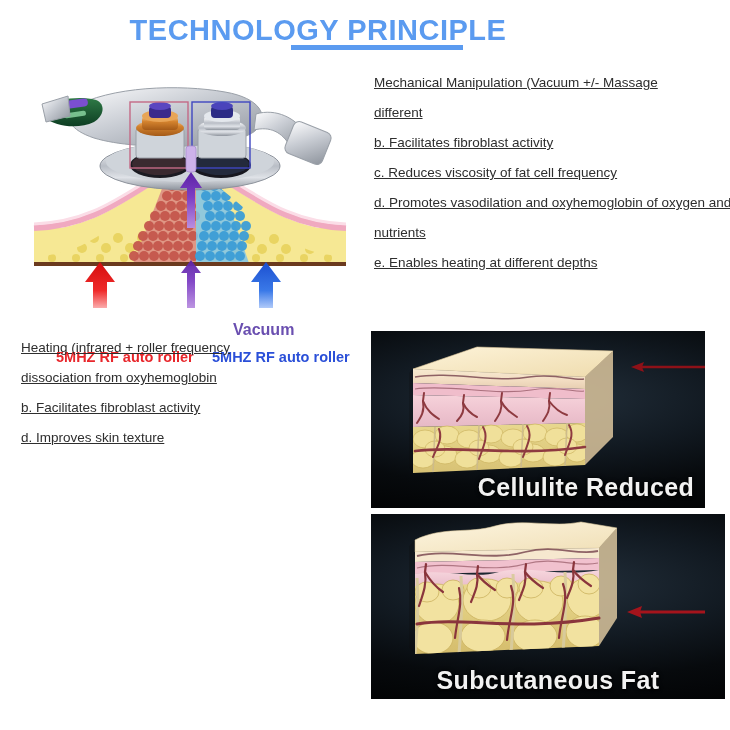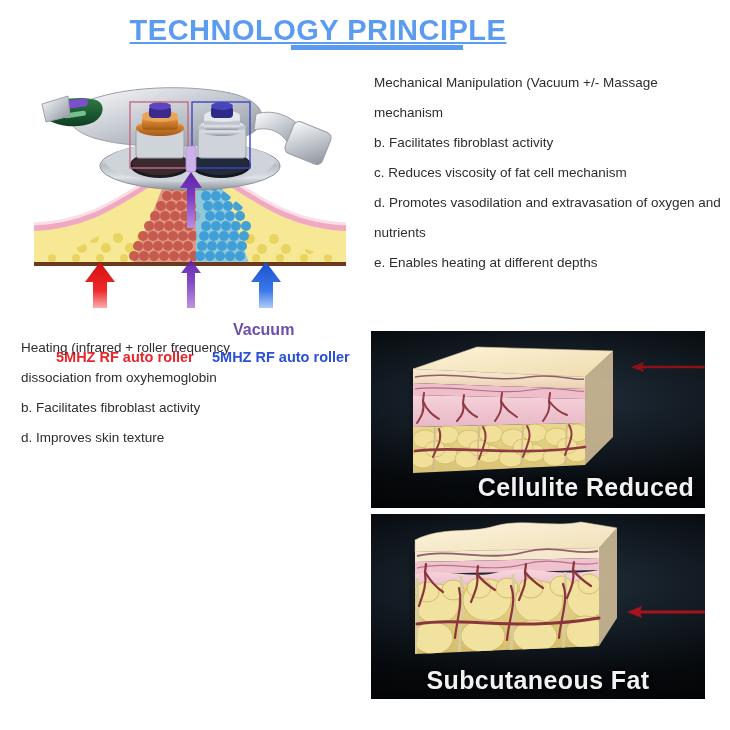--- a/index.html
+++ b/index.html
@@ -22,40 +22,40 @@
     position: absolute;
     left: 0;
     top: 14px;
     width: 636px;
     text-align: center;
     font-size: 29px;
     font-weight: bold;
     letter-spacing: 0.5px;
     color: #5b9bf0;
     font-family: "Liberation Sans", sans-serif;
-    text-decoration: underline;
   }
   #title-underline {
     position: absolute;
     left: 291px;
     top: 45px;
     width: 172px;
     height: 5px;
     background: #5b9bf0;
   }
 
   
   .text-block {
     position: absolute;
     font-size: 13.5px;
     line-height: 30px;
     color: #2e2e2e;
   }
   .text-block .tline {
     white-space: nowrap;
+    text-decoration: underline;
   }
 
   #right-text-block {
     left: 374px;
     top: 68px;
     width: 352px;
   }
   #left-text-block {
     left: 21px;
     top: 333px;
@@ -100,21 +100,21 @@
 
   
   .photo-panel {
     position: absolute;
     left: 371px;
     width: 334px;
     background: #050505;
     overflow: hidden;
   }
   #panel-cellulite { top: 331px; height: 177px; }
-  #panel-subfat   { top: 514px; height: 185px; }
+  #panel-subfat   { top: 514px; height: 185px; padding-left: 20px; }
 
   .panel-bg {
     position: absolute;
     inset: 0;
     background:
       radial-gradient(120% 70% at 52% 38%, #23303c 0%, #121a22 42%, #070a0d 72%, #020304 100%);
   }
   .panel-svg {
     position: absolute;
     display: block;
@@ -395,24 +395,24 @@
     </g>
   </svg>
 
   <div class="dev-label" id="vacuum-label">Vacuum</div>
   <div class="dev-label" id="rf-label-left">5MHZ RF auto roller</div>
   <div class="dev-label" id="rf-label-right">5MHZ RF auto roller</div>
 </div>
 
 <div class="text-block" id="right-text-block">
   <div class="tline">Mechanical Manipulation (Vacuum +/- Massage</div>
-  <div class="tline">mechanism</div>
+  <div class="tline">different</div>
   <div class="tline">b. Facilitates fibroblast activity</div>
-  <div class="tline">c. Reduces viscosity of fat cell mechanism</div>
-  <div class="tline">d. Promotes vasodilation and extravasation of oxygen and</div>
+  <div class="tline">c. Reduces viscosity of fat cell frequency</div>
+  <div class="tline">d. Promotes vasodilation and oxyhemoglobin of oxygen and</div>
   <div class="tline">nutrients</div>
   <div class="tline">e. Enables heating at different depths</div>
 </div>
 
 <div class="text-block" id="left-text-block">
   <div class="tline">Heating (infrared + roller frequency</div>
   <div class="tline">dissociation from oxyhemoglobin</div>
   <div class="tline">b. Facilitates fibroblast activity</div>
   <div class="tline">d. Improves skin texture</div>
 </div>

